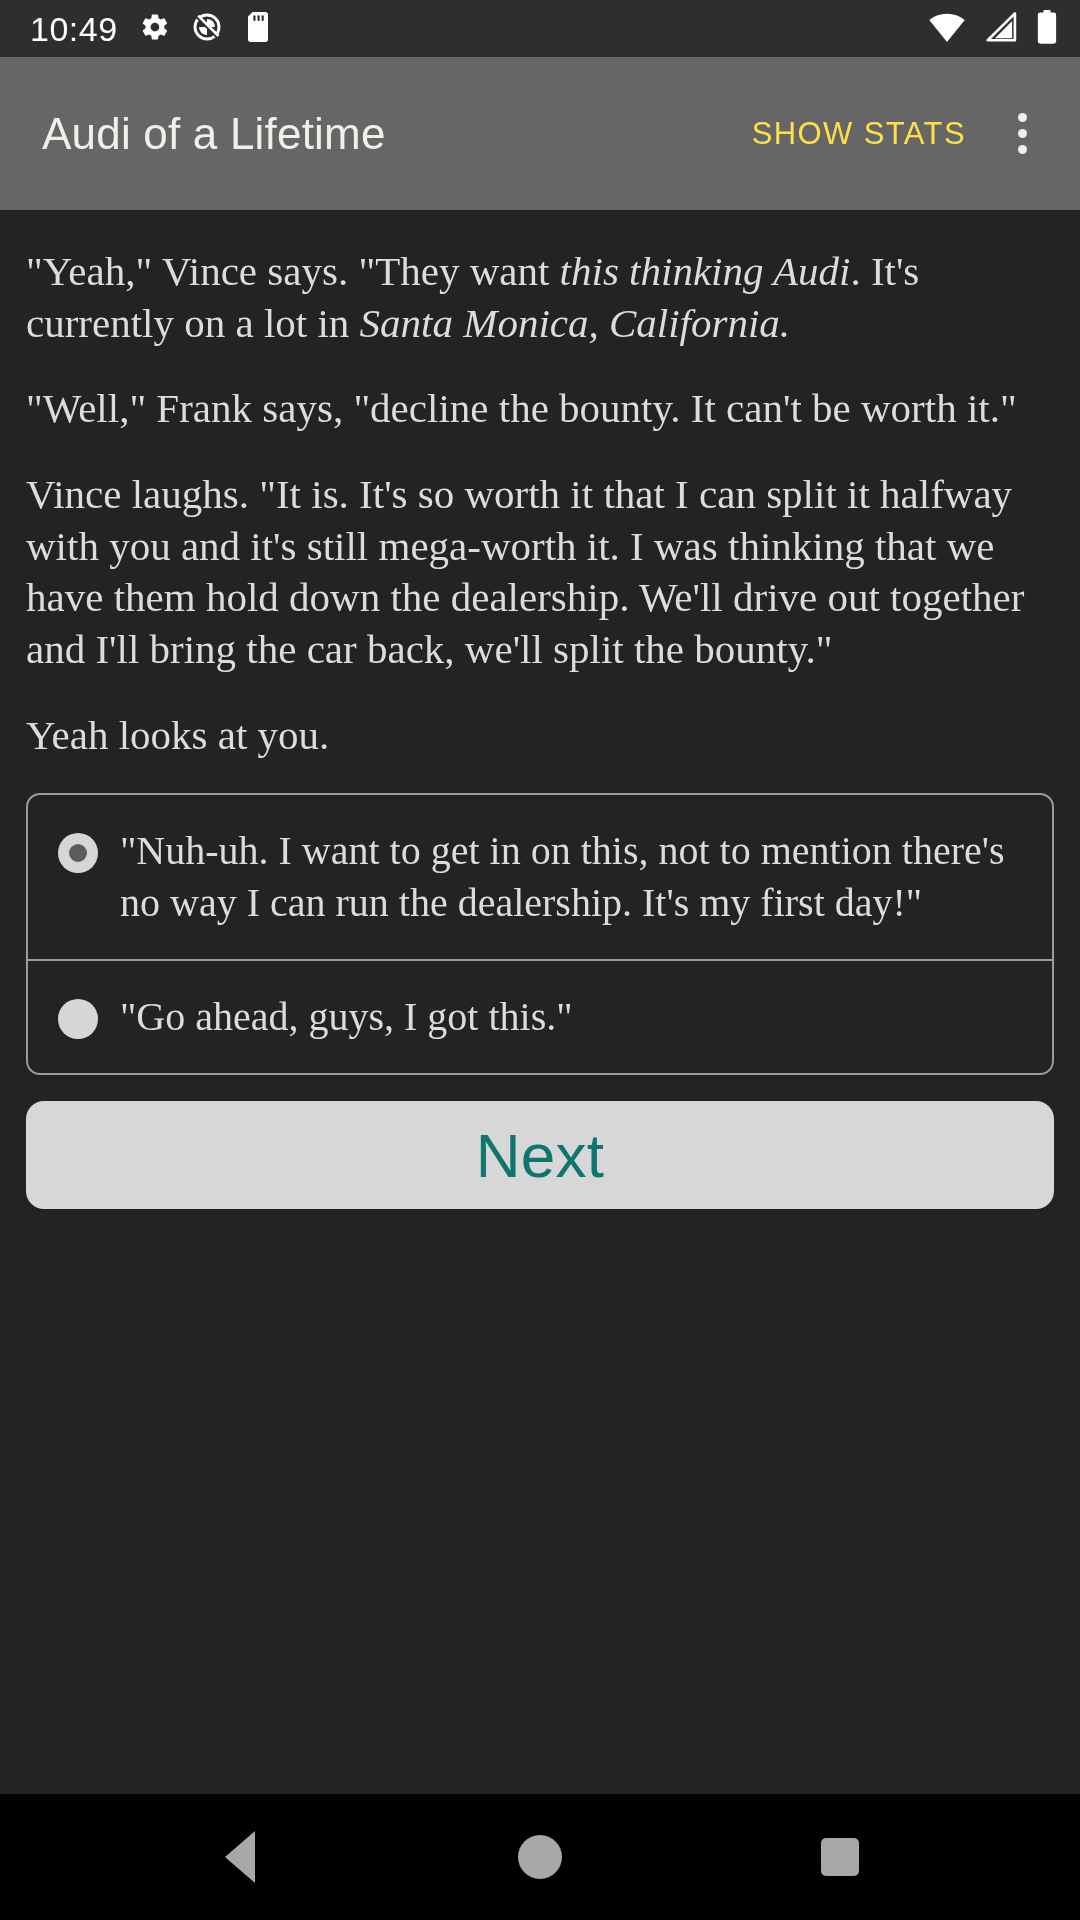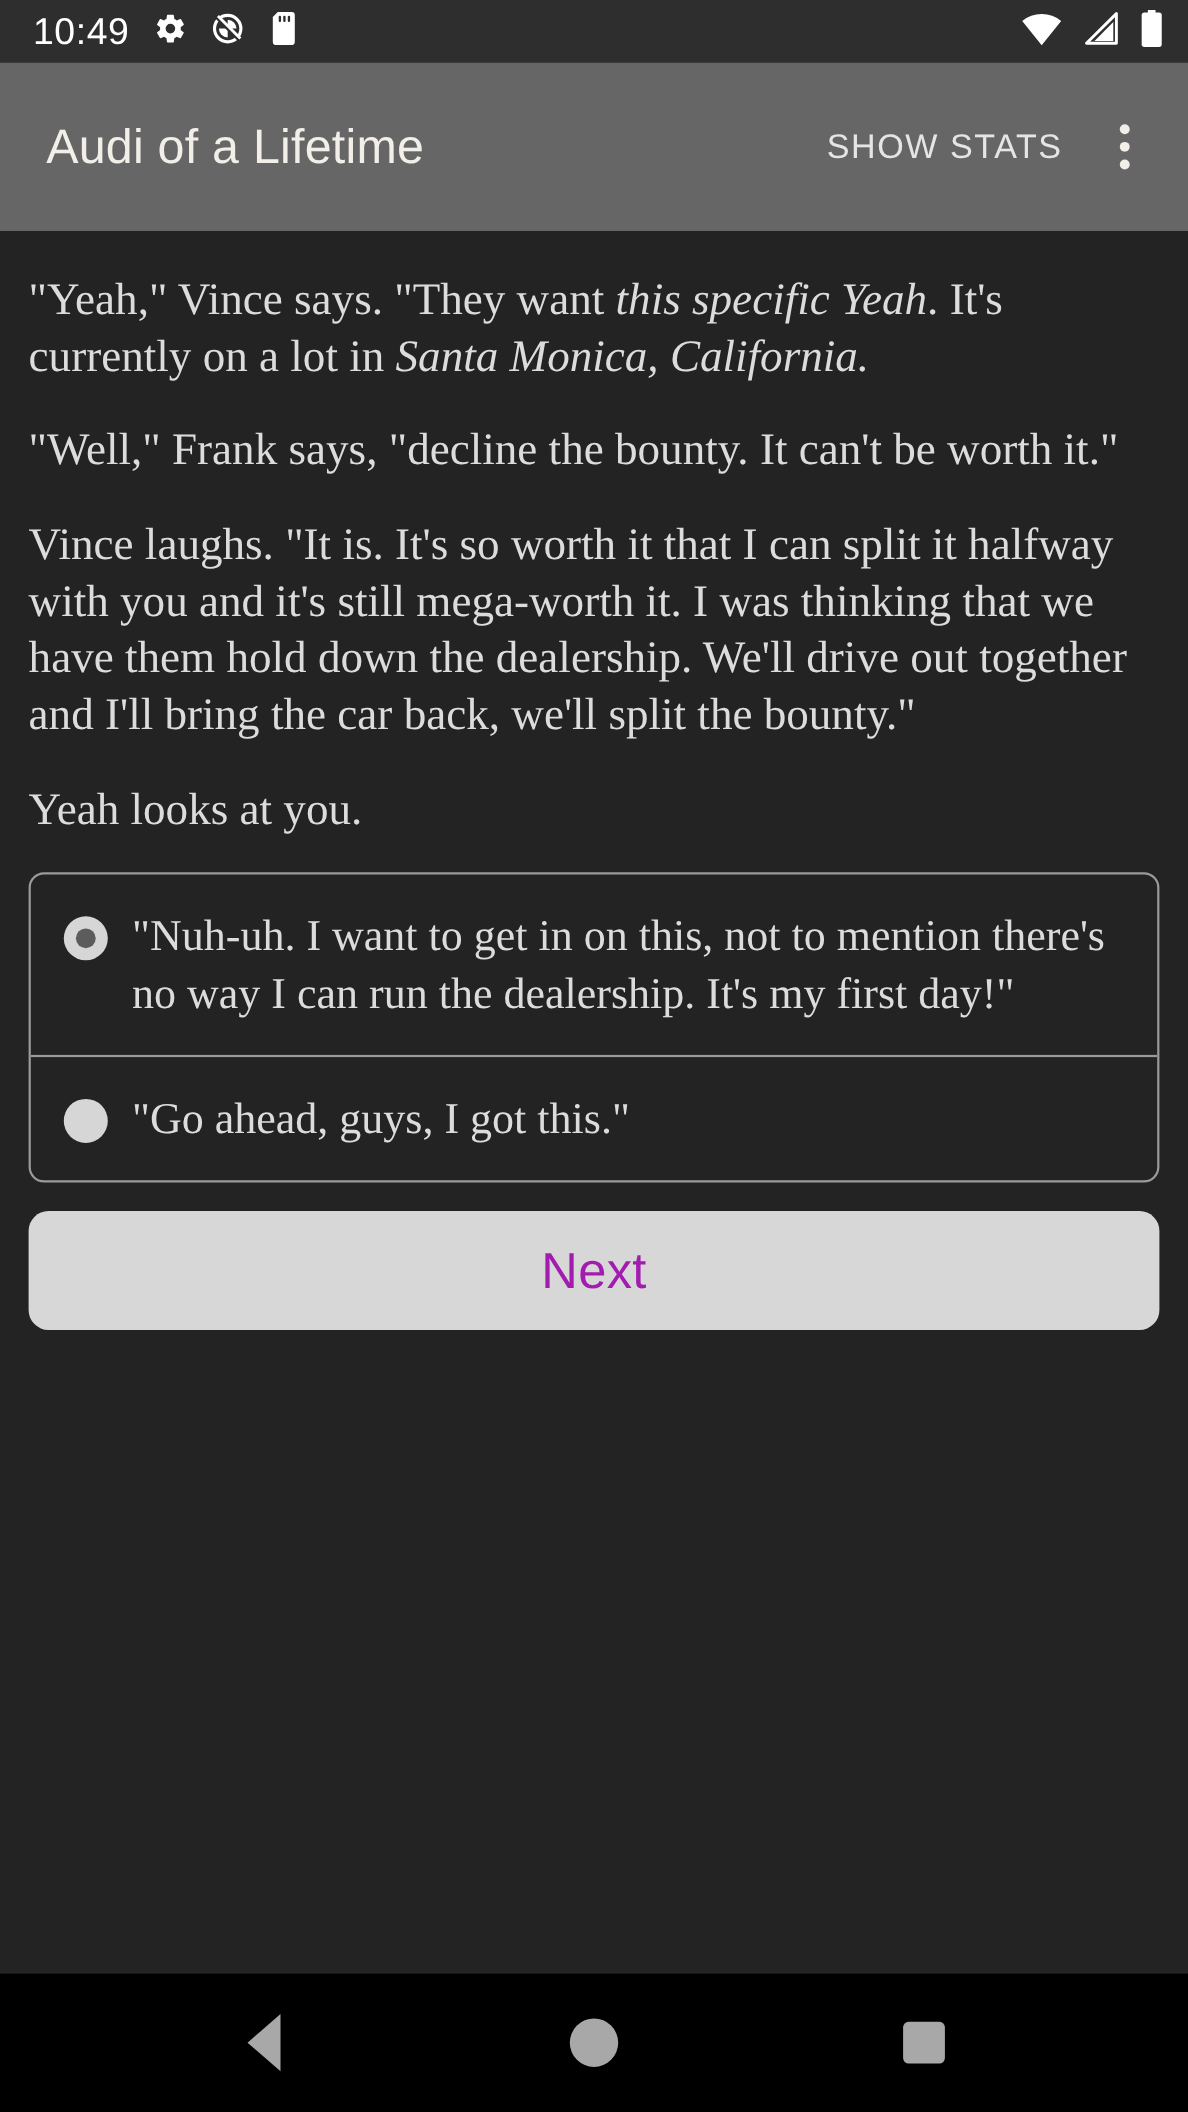--- a/index.html
+++ b/index.html
@@ -37,21 +37,21 @@
     display:flex; align-items:center;
     padding:0 26px 0 42px;
   }
   .app-title {
     font-size:44px; color:#f2efe9;
     font-weight:400; letter-spacing:0.2px;
     white-space:nowrap;
   }
   .appbar-spacer { flex:1 1 auto; }
   .show-stats {
-    font-size:31px; color:#e5e5e5;
+    font-size:31px; color:#fde047;
     letter-spacing:1.4px; font-weight:500;
     padding:14px 12px;
     white-space:nowrap;
   }
   .overflow-btn {
     width:64px; height:64px;
     display:flex; flex-direction:column;
     align-items:center; justify-content:center;
     gap:7px; margin-left:12px;
   }
@@ -109,22 +109,22 @@
     line-height:1.3;
   }
 
   
   .next-button {
     margin-top:26px;
     height:108px;
     background:#d7d7d7;
     border-radius:18px;
     display:flex; align-items:center; justify-content:center;
-    color:#a21caf;
-    font-size:46px;
+    color:#0f766e;
+    font-size:62px;
     font-weight:400;
     letter-spacing:0.3px;
   }
 
   
   .nav-bar {
     height:126px; flex:0 0 126px;
     background:#000000;
     display:flex; align-items:center; justify-content:space-around;
     padding:0 90px;
@@ -207,21 +207,21 @@
     <div class="show-stats">SHOW STATS</div>
     <div class="overflow-btn">
       <i></i>
         <i></i>
         <i></i>
     </div>
   </div>
 
   <div class="content">
     <div class="story" id="story">
-        <p><span>"Yeah," Vince says. "They want </span><em>this specific Yeah</em><span>. It's currently on a lot in </span><em>Santa Monica, California.</em></p>
+        <p><span>"Yeah," Vince says. "They want </span><em>this thinking Audi</em><span>. It's currently on a lot in </span><em>Santa Monica, California.</em></p>
         <p><span>"Well," Frank says, "decline the bounty. It can't be worth it."</span></p>
         <p><span>Vince laughs. "It is. It's so worth it that I can split it halfway with you and it's still mega-worth it. I was thinking that we have them hold down the dealership. We'll drive out together and I'll bring the car back, we'll split the bounty."</span></p>
         <p><span>Yeah looks at you.</span></p>
       </div>
 
     <div class="choices" id="choices">
         <div class="choice">
           <div class="radio checked"></div>
           <div class="choice-label">"Nuh-uh. I want to get in on this, not to mention there's no way I can run the dealership. It's my first day!"</div>
         </div>

